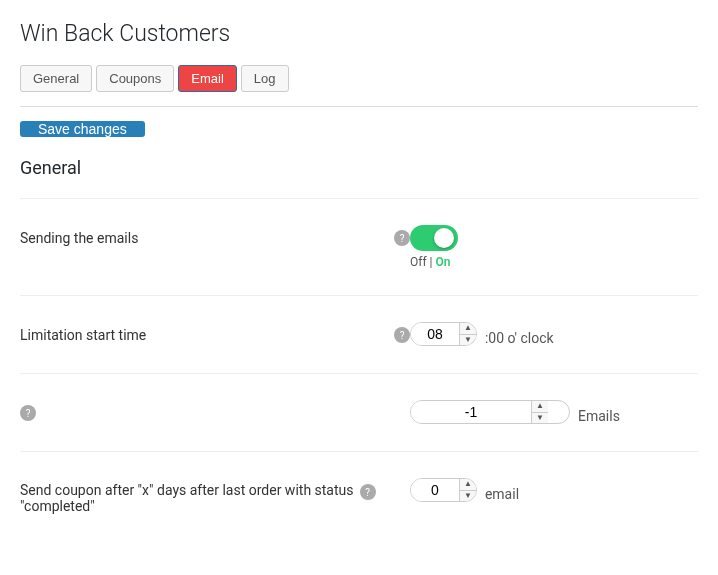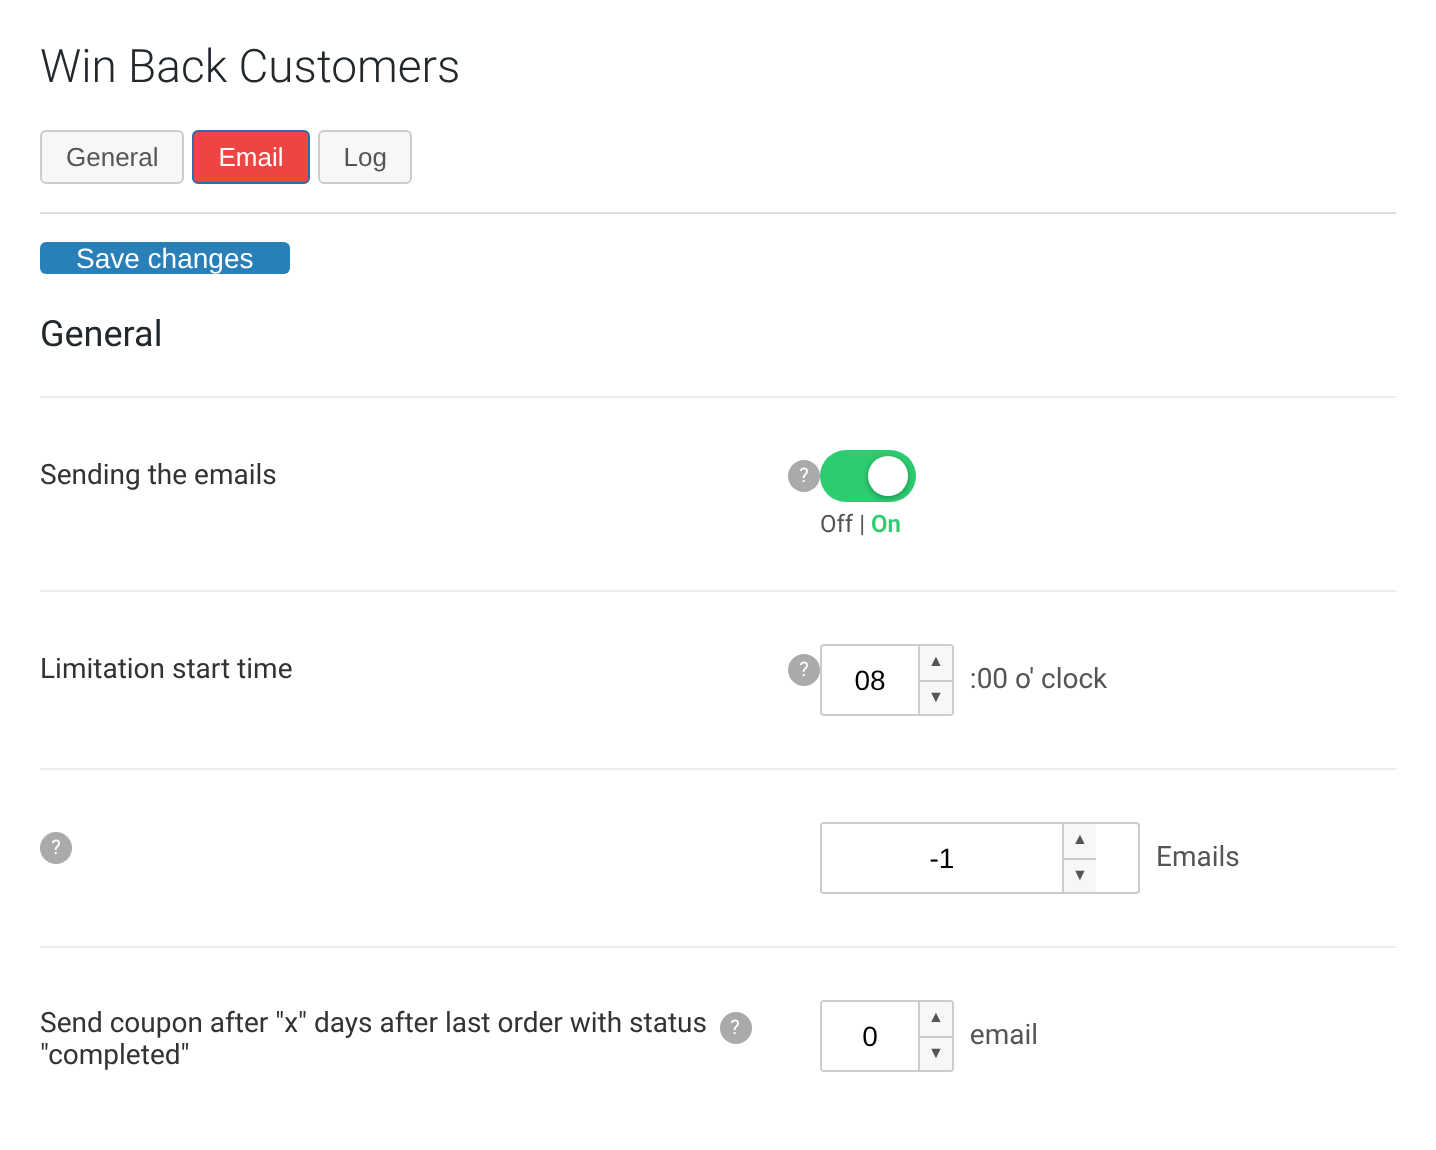--- a/index.html
+++ b/index.html
@@ -102,21 +102,21 @@
       align-items: center;
       justify-content: center;
       cursor: pointer;
       flex-shrink: 0;
       margin-top: 1px;
     }
 
     .row-control {
       flex: 1;
       display: flex;
-      align-items: center;
+      align-items: flex-end;
       gap: 8px;
       padding: 10px 0;
     }
 
     
     .toggle-wrap {
       display: flex;
       flex-direction: column;
     }
 
@@ -155,23 +155,23 @@
     .toggle-label span.on {
       color: #2ecc71;
       font-weight: 600;
     }
 
     
     .spinner-wrap {
       display: flex;
       align-items: center;
       border: 1px solid #ccc;
-      border-radius: 2px;
+      border-radius: 13px;
       overflow: hidden;
-      height: 36px;
+      height: 24px;
     }
 
     .spinner-input {
       width: 48px;
       border: none;
       padding: 0 6px;
       font-size: 14px;
       text-align: center;
       outline: none;
       height: 100%;
@@ -233,20 +233,21 @@
   </style>
 </head>
 <body>
 
 
 
 <h1 class="page-title">Win Back Customers</h1>
 
 <div class="tabs">
   <button class="tab-btn">General</button>
+  <button class="tab-btn">Coupons</button>
   <button class="tab-btn active">Email</button>
   <button class="tab-btn">Log</button>
 </div>
 
 <hr class="divider">
 
 <button class="save-btn">Save changes</button>
 
 <h2 class="section-title">General</h2>
 

